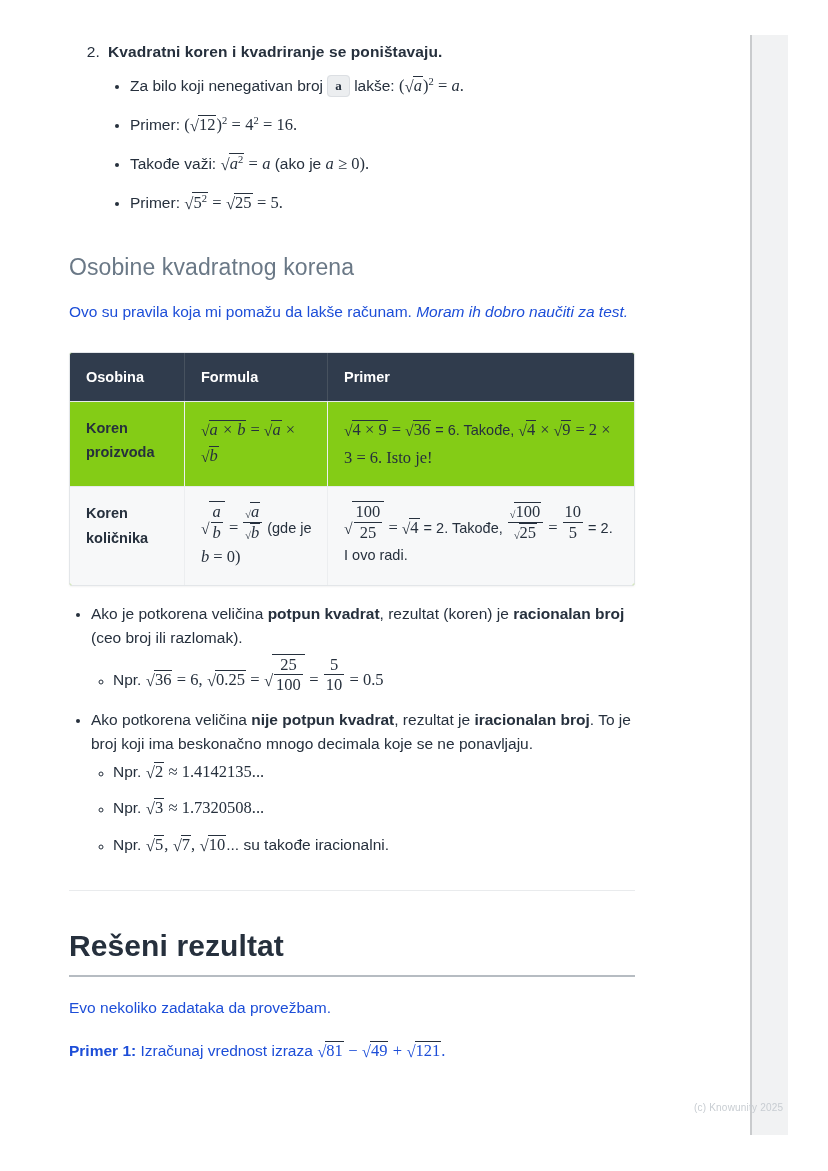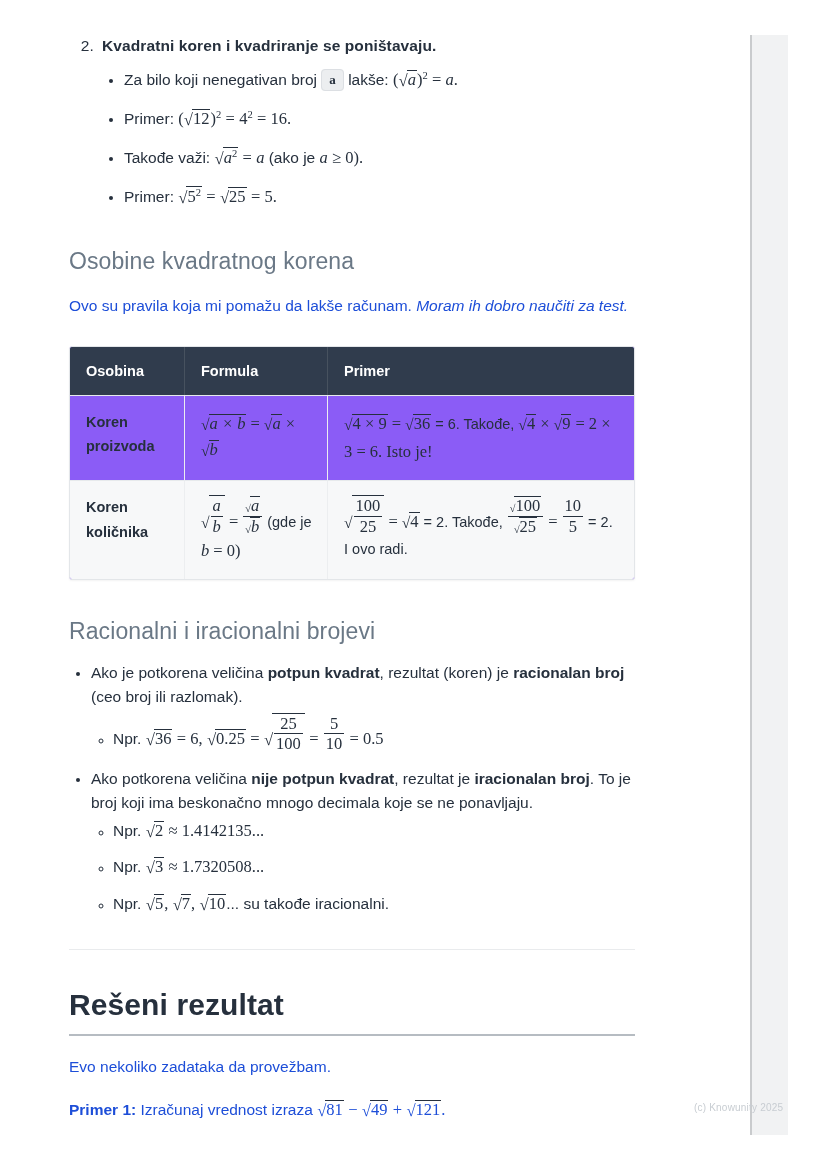--- a/index.html
+++ b/index.html
@@ -29,21 +29,21 @@
   }
 
   
   ol.top-list {
     margin: 0;
     padding: 0 0 0 22px;
     list-style: decimal;
     font-size: 15.5px;
     color: #26303d;
   }
-  ol.top-list > li { margin: 7px; padding-left: 4px; }
+  ol.top-list > li { margin: 13px; padding-left: 4px; }
   ol.top-list > li::marker { font-weight: 400; color: #26303d; }
   .li-strong { font-weight: bold; font-size: 15.5px; letter-spacing: 0.1px; }
 
   ul.sub-list {
     margin: 14px 0 0 0;
     padding: 0 0 0 22px;
     list-style: disc;
     font-size: 15.5px;
   }
   ul.sub-list > li { margin-bottom: 15px; line-height: 1.35; }
@@ -123,21 +123,21 @@
   }
   p.para em { font-style: italic; }
 
   
   .tbl-wrap { margin-top: 28px; }
   table.props {
     border-collapse: separate;
     border-spacing: 0;
     width: 566px;
     font-size: 14.5px;
-    background: #8b5cf6;
+    background: #84cc16;
     border: 1px solid #e3e6e9;
     border-radius: 3px;
     overflow: hidden;
     box-shadow: 0 1px 2px rgba(0,0,0,0.05);
   }
   table.props thead th {
     background: #303c4d;
     color: #ffffff;
     text-align: left;
     font-weight: bold;
@@ -335,21 +335,20 @@
               </span>
               <span>= 2. I</span>
               <span>ovo radi.</span>
             </td>
           </tr>
 
         </tbody>
       </table>
     </div>
 
-    <h2 class="sec-h">Racionalni i iracionalni brojevi</h2>
 
     <ul class="lvl1">
       <li>
         <span>Ako je potkorena veličina</span>
         <b>potpun kvadrat</b><span>, rezultat (koren) je</span>
         <b>racionalan broj</b>
         <span>(ceo broj ili razlomak).</span>
         <ul class="lvl2">
           <li>
             <span>Npr.</span>

